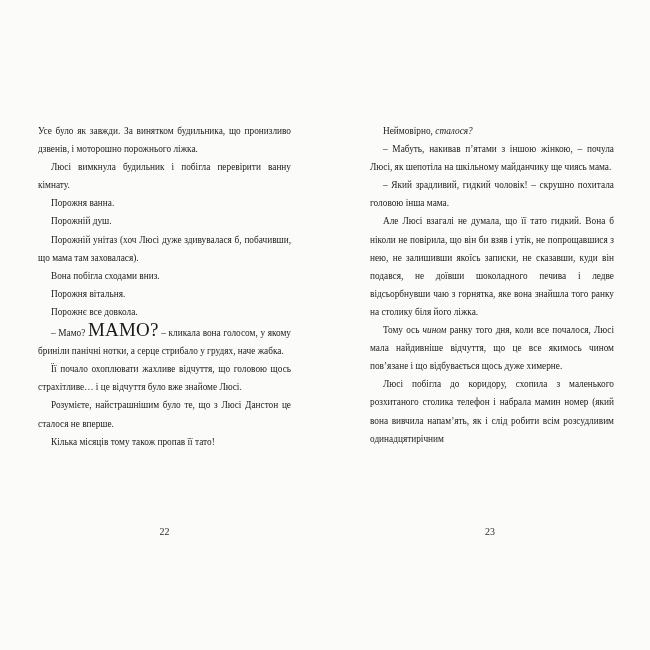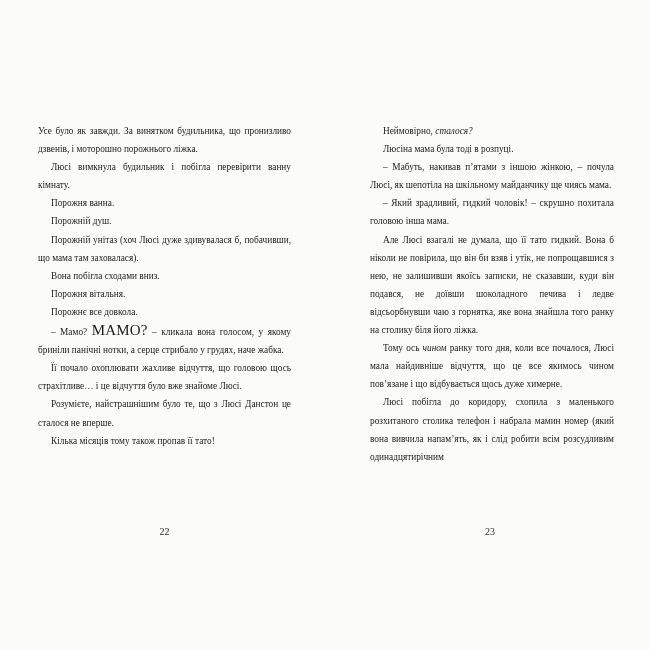--- a/index.html
+++ b/index.html
@@ -38,21 +38,21 @@
     margin: 0;
     text-indent: 13px;
   }
   .textblock p.noindent {
     text-indent: 0;
   }
   
   .textblock p { text-align-last: left; }
 
   .shout {
-    font-size: 15px;
+    font-size: 19px;
     letter-spacing: 0.2px;
   }
   .ital {
     font-style: italic;
   }
 
   .folio {
     position: absolute;
     top: 526px;
     font-size: 10px;
@@ -83,21 +83,20 @@
         <p>Розумієте, найстрашнішим було те, що з Люсі Данстон це сталося не вперше.</p>
         <p>Кілька місяців тому також пропав її тато!</p>
       </div>
   </div>
 
   <div class="folio folio-left">22</div>
 
   <div class="page page-right">
     <div class="textblock">
         <p><span>Неймовірно, </span><em class="ital">сталося?</em></p>
-        <p>Люсіна мама була тоді в розпуці.</p>
         <p>– Мабуть, накивав п’ятами з іншою жінкою, – почула Люсі, як шепотіла на шкільному майданчику ще чиясь мама.</p>
         <p>– Який зрадливий, гидкий чоловік! – скрушно похитала головою інша мама.</p>
         <p>Але Люсі взагалі не думала, що її тато гидкий. Вона б ніколи не повірила, що він би взяв і утік, не попрощавшися з нею, не залишивши якоїсь записки, не сказавши, куди він подався, не доївши шоколадного печива і ледве відсьорбнувши чаю з горнятка, яке вона знайшла того ранку на столику біля його ліжка.</p>
         <p><span>Тому ось </span><em class="ital">чином</em><span> ранку того дня, коли все почалося, Люсі мала найдивніше відчуття, що це все якимось чином пов’язане і що відбувається щось дуже химерне.</span></p>
         <p>Люсі побігла до коридору, схопила з маленького розхитаного столика телефон і набрала мамин номер (який вона вивчила напам’ять, як і слід робити всім розсудливим одинадцятирічним</p>
       </div>
   </div>
 
   <div class="folio folio-right">23</div>
 

